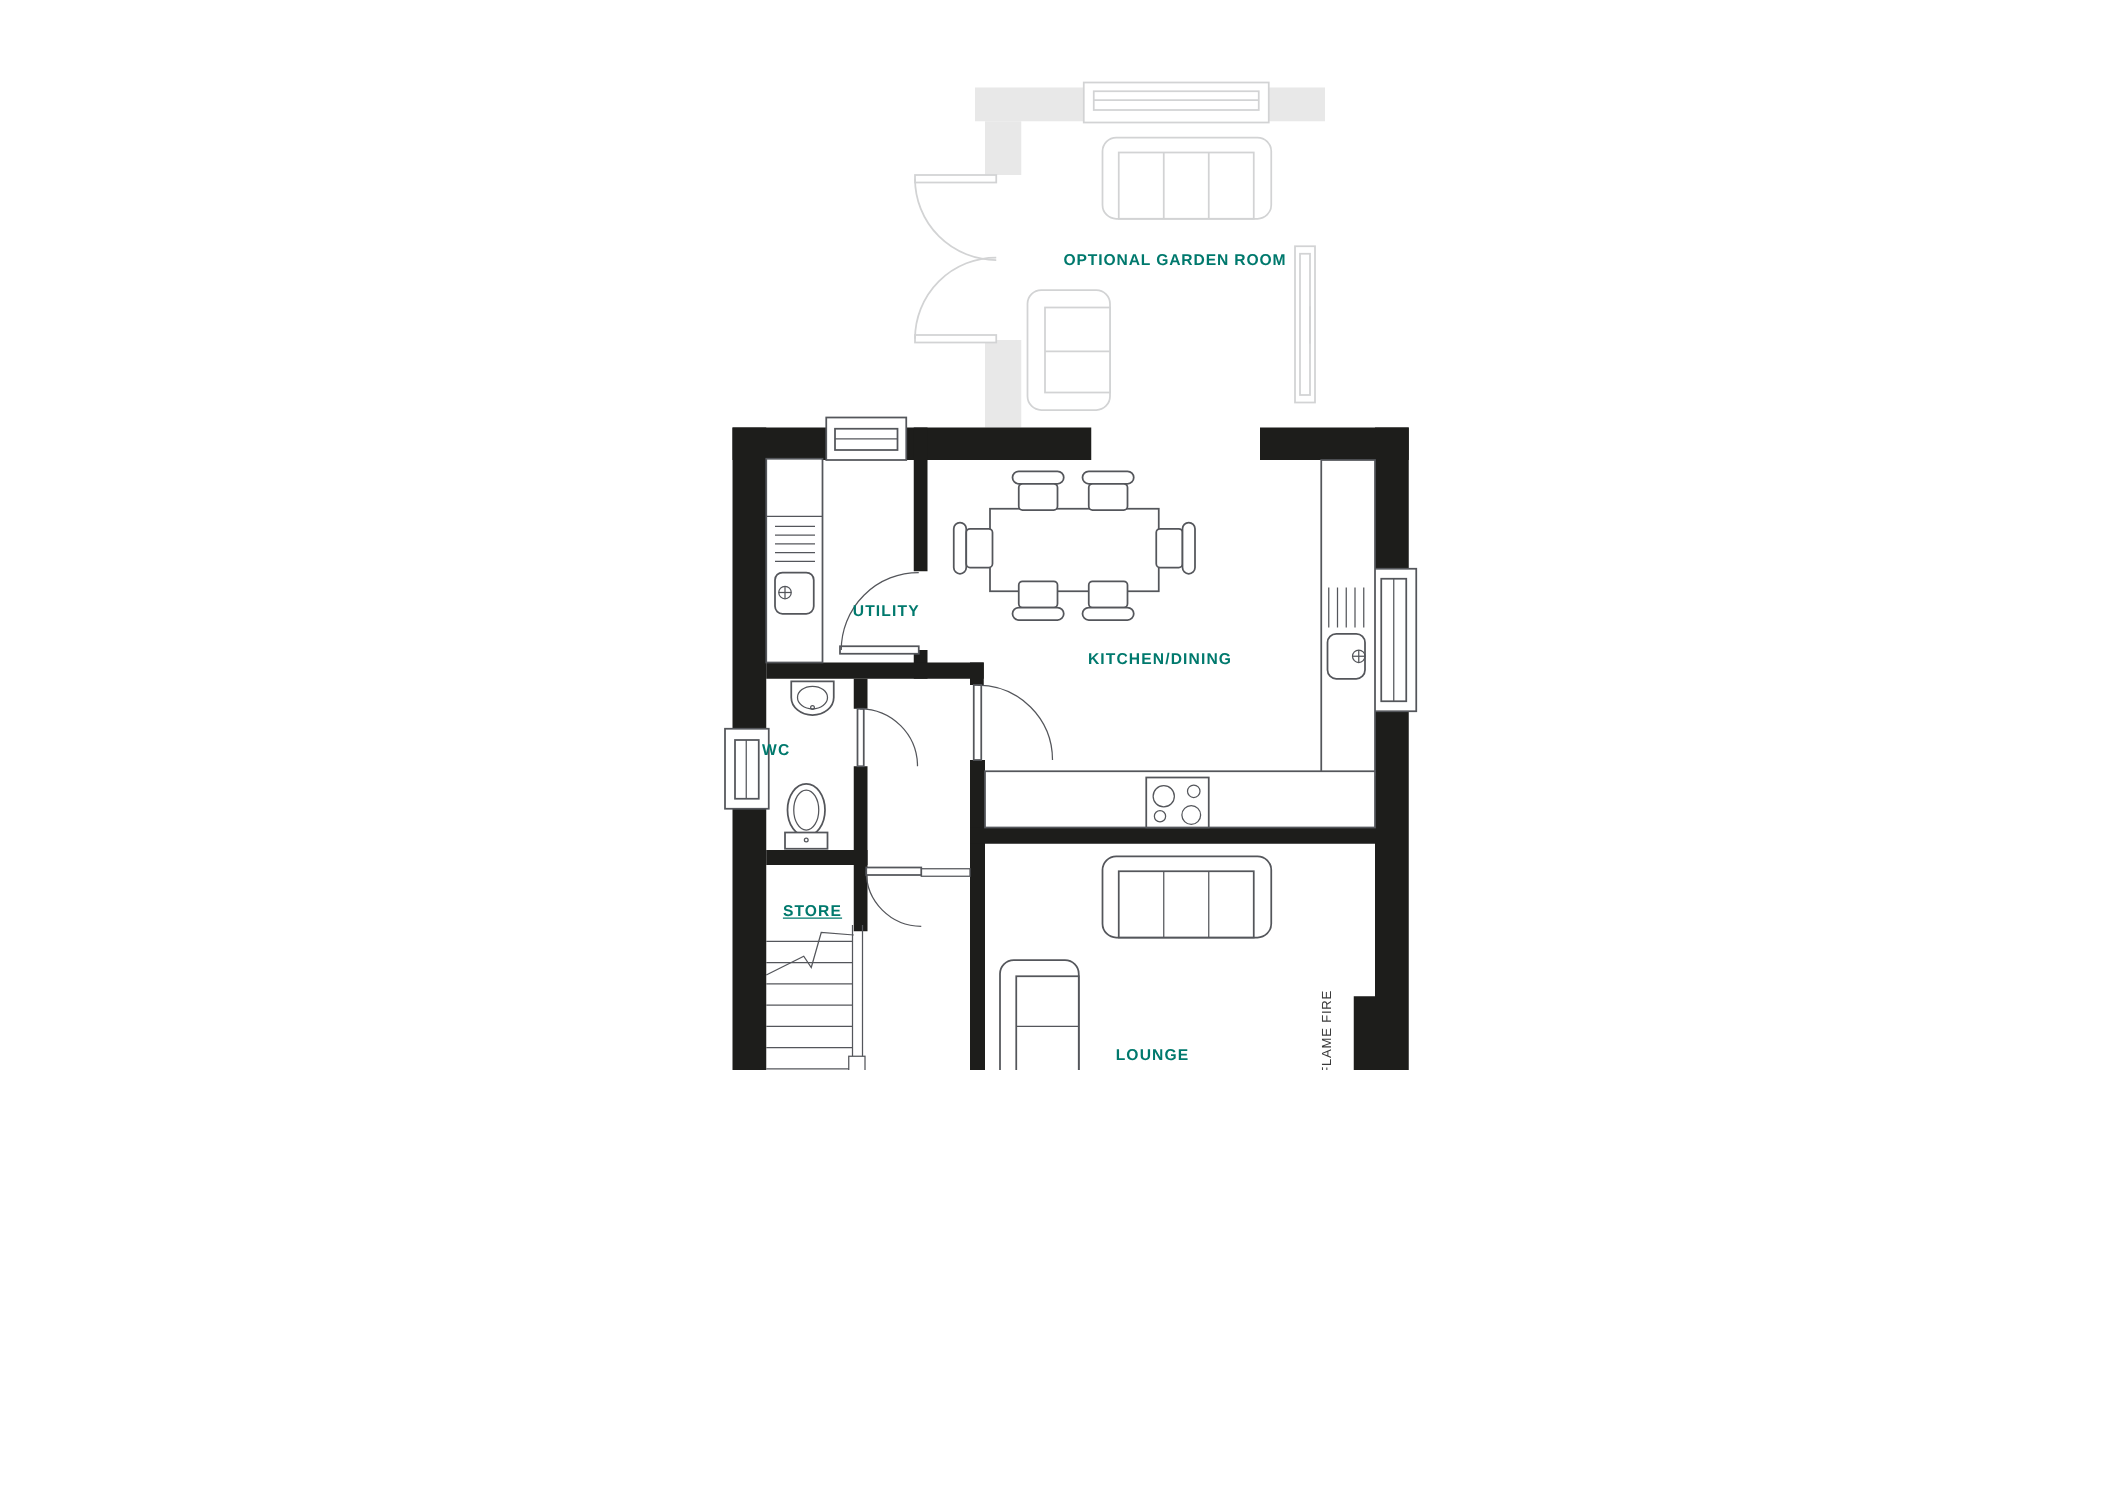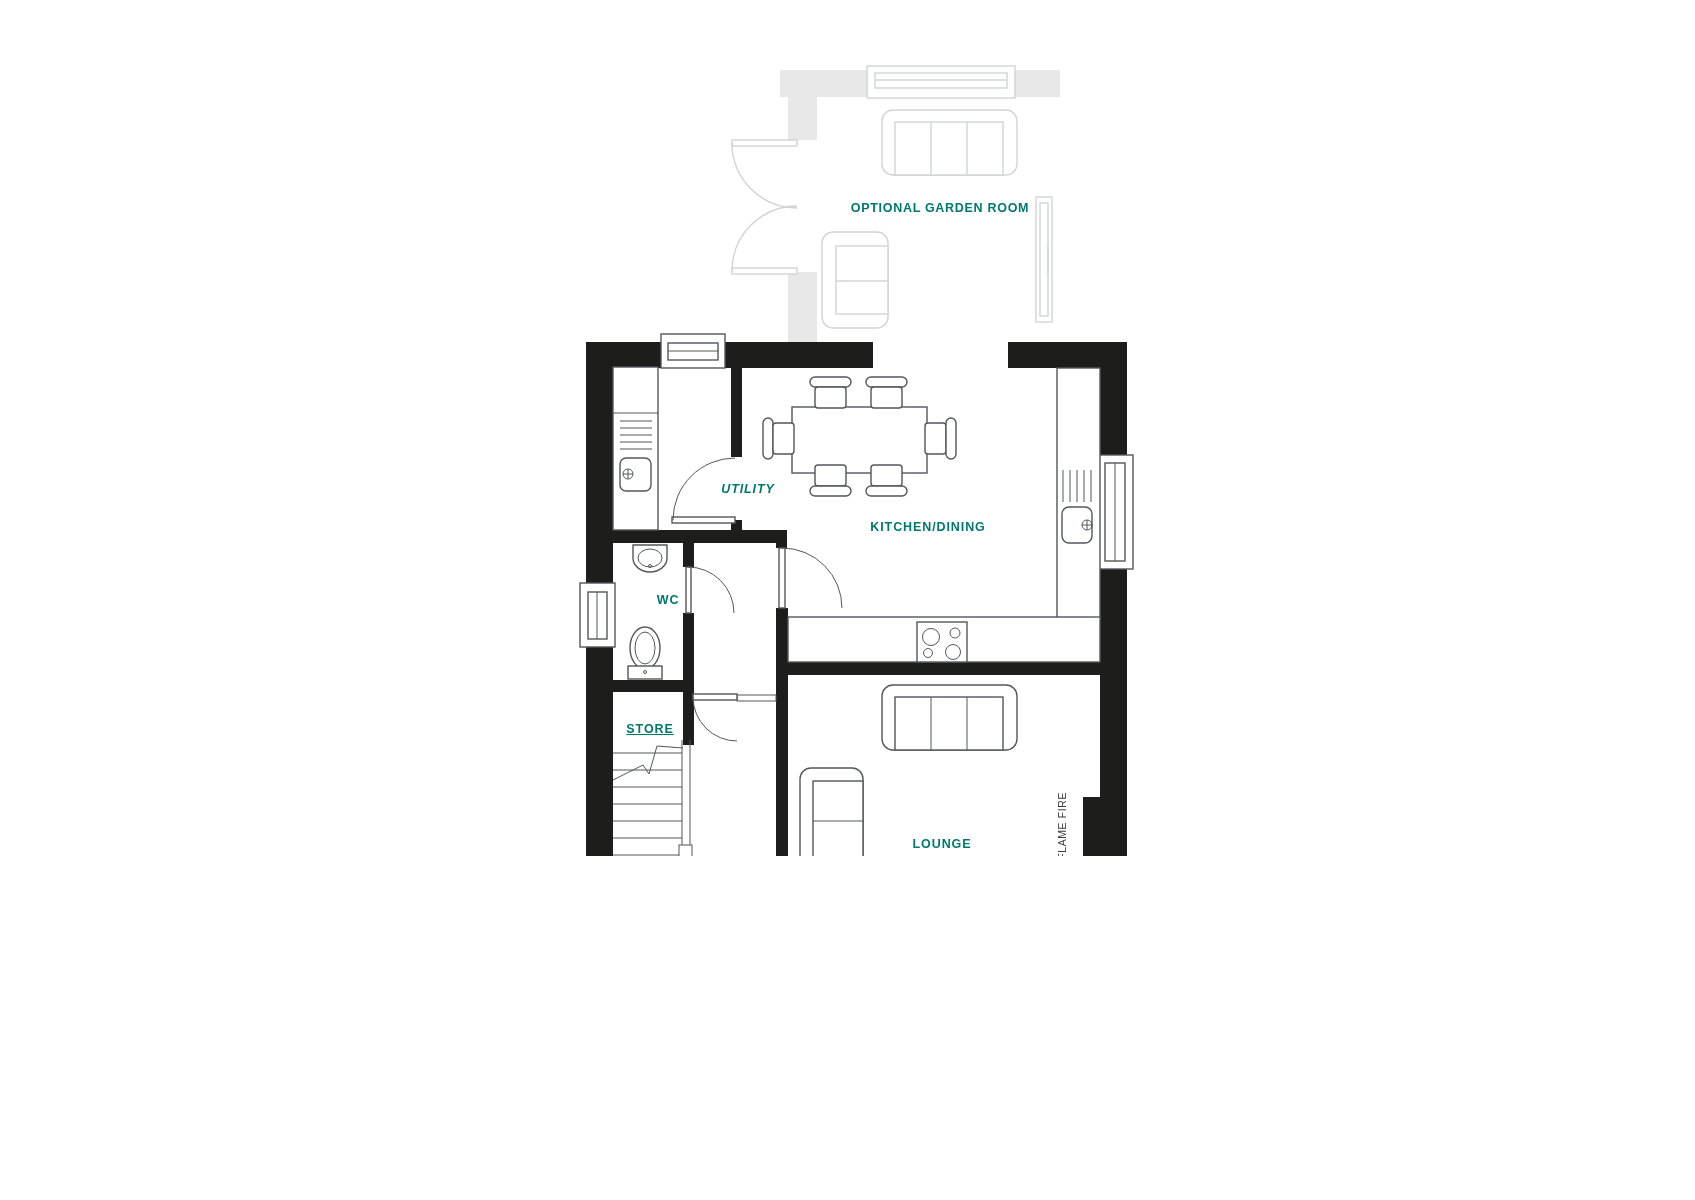--- a/index.html
+++ b/index.html
@@ -253,19 +253,19 @@
     </g>
     <g>
       <rect class="lnf" x="637" y="945" width="6" height="72"></rect>
       <path class="thin" d="M640,945 A72,72 0 0 1 712,1017"></path>
       <rect class="lnf" x="703" y="1013" width="54" height="10"></rect>
       <line class="thin" x1="703" y1="1018" x2="757" y2="1018"></line>
     </g>
   </svg>
 
   <div class="room-label optional" style="left:940px;top:208px;">OPTIONAL GARDEN ROOM</div>
-  <div class="room-label" style="left:748px;top:489px;font-style:italic;">UTILITY</div>
+  <div class="room-label" style="left:709px;top:489px;">UTILITY</div>
   <div class="room-label" style="left:928px;top:527px;text-align:center;">KITCHEN/DINING</div>
-  <div class="room-label" style="left:668px;top:600px;">WC</div>
+  <div class="room-label" style="left:621px;top:600px;">WC</div>
   <div class="room-label" style="left:650px;top:729px;text-decoration:underline;">STORE</div>
-  <div class="room-label" style="left:942px;top:844px;">LOUNGE</div>
+  <div class="room-label" style="left:922px;top:844px;">LOUNGE</div>
   <div class="fire-label" style="left:1062px;top:856px;">ELECTRIC FLAME FIRE</div>
 </div>
 
 </body></html>

